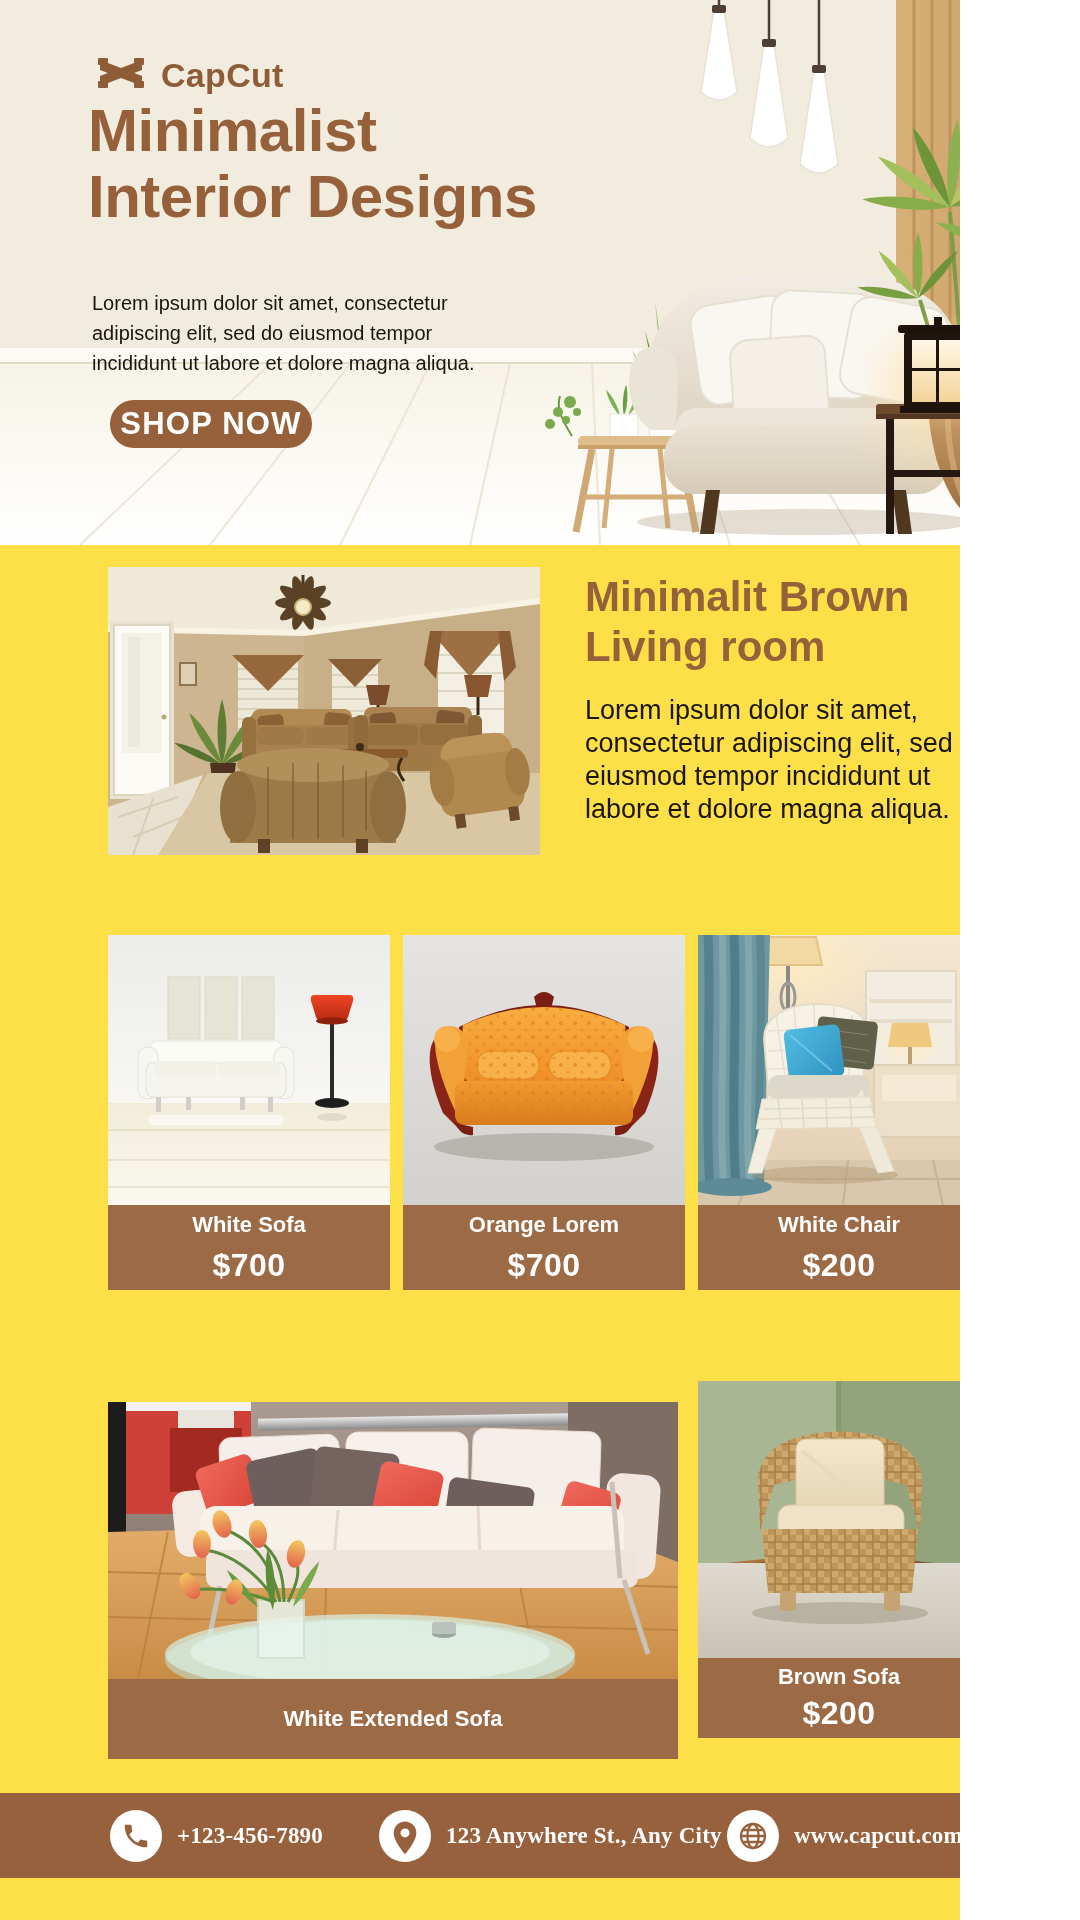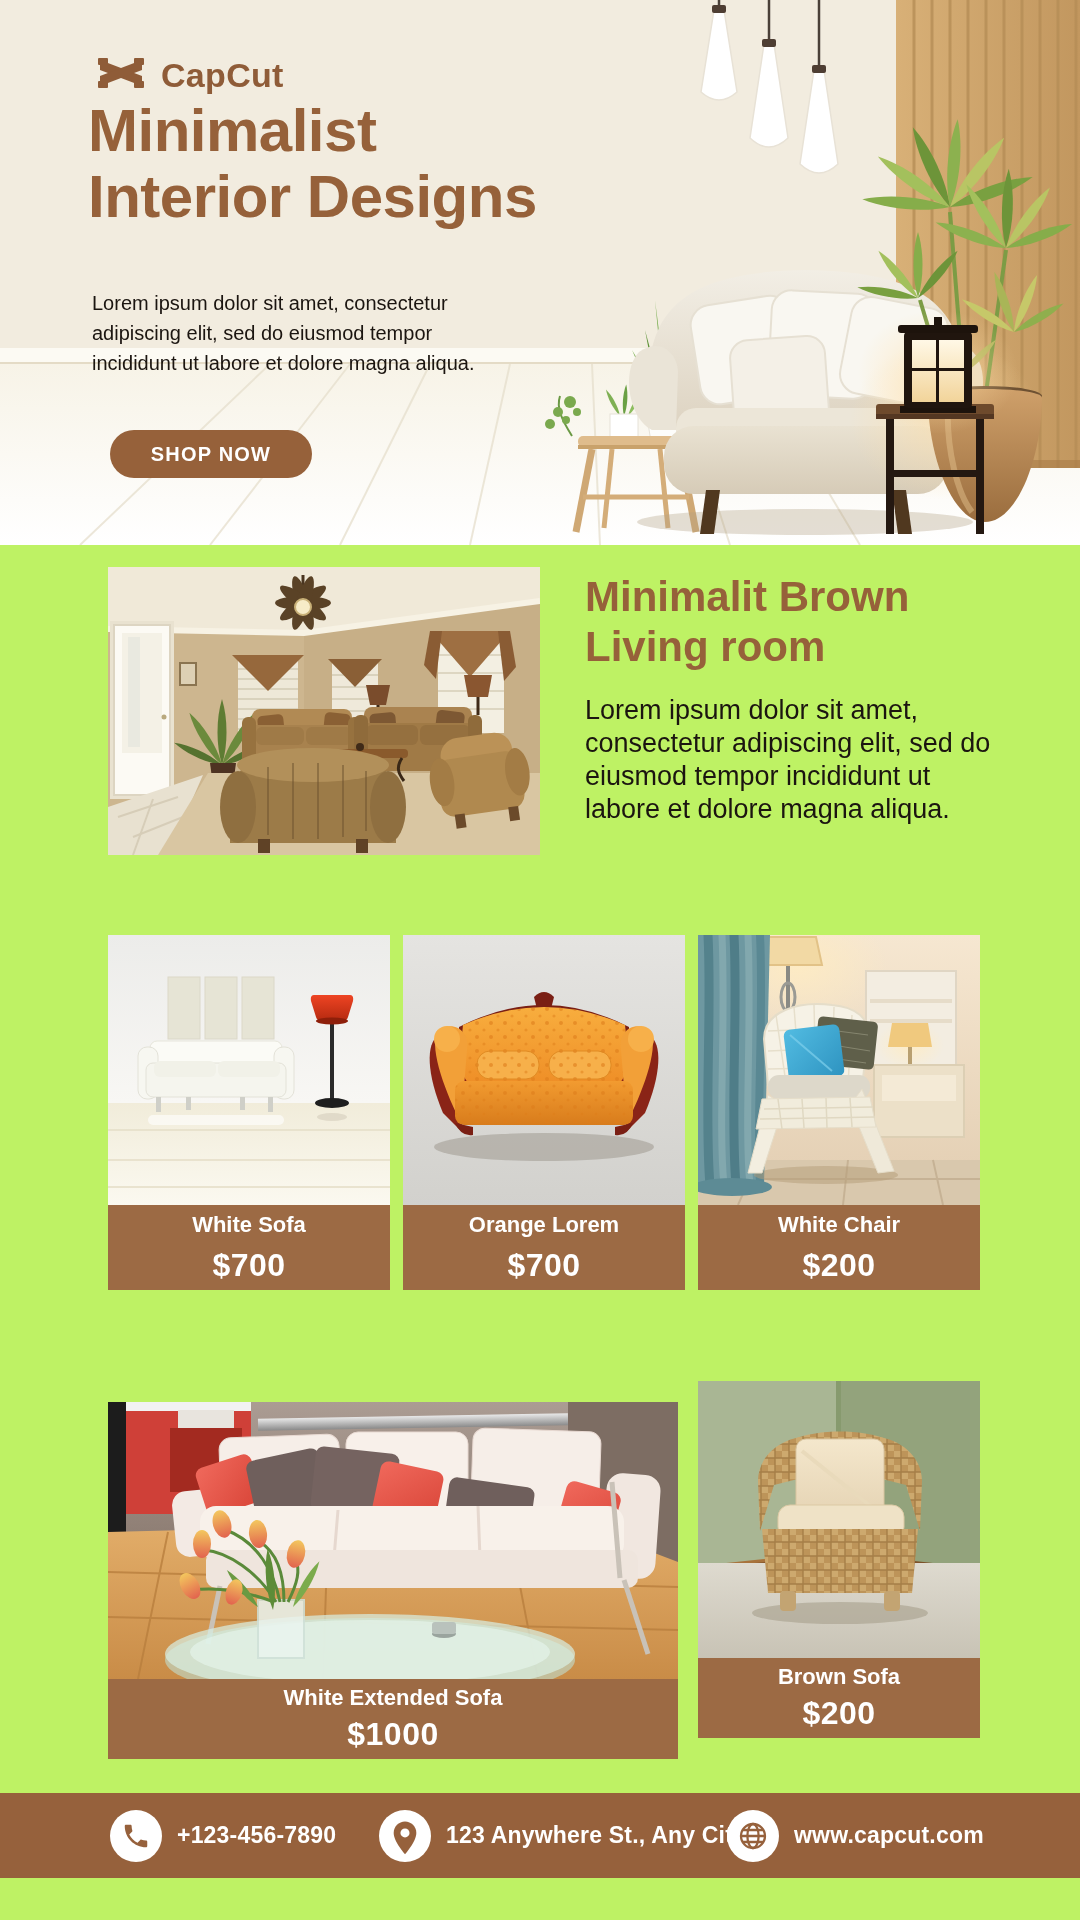--- a/index.html
+++ b/index.html
@@ -1,49 +1,49 @@
 <!DOCTYPE html>
 <html><head>
 <meta charset="utf-8">
 <style>
   html,body{margin:0;padding:0;background:#ffffff;}
-  .page{position:relative;width:1080px;height:1920px;background:#bef264;overflow:hidden;
+  .page{position:relative;width:960px;height:1920px;background:#fde047;overflow:hidden;
         font-family:"Liberation Sans", sans-serif;}
   svg{display:block;}
   
   .hero{position:absolute;left:0;top:0;width:1080px;height:545px;background:#f2ecdf;}
   .hero-scene{position:absolute;inset:0;}
   .logo{position:absolute;left:98px;top:54px;display:flex;align-items:center;gap:13px;}
   .logo-text{font-size:34px;font-weight:800;color:#8f5c38;letter-spacing:.3px;}
   .hero-title{position:absolute;left:88px;top:98px;font-size:60px;line-height:66px;
               font-weight:800;color:#96613a;letter-spacing:-.5px;white-space:pre;}
   .hero-desc{position:absolute;left:92px;top:288px;width:430px;font-size:20px;line-height:30px;
              color:#1b1510;}
-  .cta{position:absolute;left:110px;top:430px;width:202px;height:48px;border-radius:26px;
-       background:#96613a;color:#ffffff;font-size:20px;font-weight:800;letter-spacing:1.2px;
+  .cta{position:absolute;left:110px;top:400px;width:202px;height:48px;border-radius:26px;
+       background:#96613a;color:#ffffff;font-size:31px;font-weight:800;letter-spacing:1.2px;
        display:flex;align-items:center;justify-content:center;cursor:pointer;border:none;}
   
   .feature-photo{position:absolute;left:108px;top:567px;width:432px;height:288px;overflow:hidden;}
   .feature-heading{position:absolute;left:585px;top:572px;font-size:42px;line-height:50px;
                    font-weight:800;color:#96613a;white-space:pre;}
   .feature-desc{position:absolute;left:585px;top:694px;width:412px;font-size:27px;line-height:33px;
                 color:#1b1510;}
   
   .card{position:absolute;cursor:pointer;}
   .card-img{position:relative;width:100%;overflow:hidden;background:#eee;}
   .r1 .card-img{height:270px;}
   .r2 .card-img{height:277px;}
   .card-label{width:100%;background:#9c6a44;color:#fff;text-align:center;
               display:flex;flex-direction:column;justify-content:center;gap:5px;}
   .r1 .card-label{height:85px;gap:9px;}
   .r2 .card-label{height:80px;}
   .card-name{font-size:22px;font-weight:700;}
   .card-price{font-size:32px;font-weight:800;letter-spacing:.5px;}
   
-  .footer{position:absolute;left:0;top:1793px;width:1080px;height:85px;background:#96613c;}
+  .footer{position:absolute;left:0;top:1793px;width:1080px;height:85px;background:#96613c;font-family:Liberation Serif, serif;}
   .contact{position:absolute;top:0;height:85px;display:flex;align-items:center;gap:15px;cursor:pointer;}
   .contact-phone{left:110px;} .contact-address{left:379px;} .contact-web{left:727px;}
   .circle{width:52px;height:52px;border-radius:50%;background:#ffffff;display:flex;
           align-items:center;justify-content:center;overflow:visible;flex:0 0 auto;}
   .contact-text{font-size:23px;font-weight:700;color:#ffffff;letter-spacing:.2px;}
 </style>
 </head>
 <body>
 
 <div class="page">
@@ -704,21 +704,20 @@
             <ellipse cx="150" cy="132" rx="9" ry="14" fill="url(#tulip)" transform="rotate(-6 150 132)"></ellipse>
               <ellipse cx="188" cy="152" rx="9" ry="14" fill="url(#tulip)" transform="rotate(12 188 152)"></ellipse>
             <ellipse cx="82" cy="184" rx="9" ry="14" fill="url(#tulip)" transform="rotate(-30 82 184)"></ellipse>
               <ellipse cx="126" cy="190" rx="8" ry="13" fill="url(#tulip)" transform="rotate(18 126 190)"></ellipse>
           </g>
         </g>
       </svg>
     </div>
     <div class="card-label">
       <div class="card-name">White Extended Sofa</div>
-      <div class="card-price">$1000</div>
     </div>
   </div>
 
   <div class="card r2" style="left:698px;top:1365px;width:282px;margin-top:16px;">
     <div class="card-img">
       <svg viewBox="0 0 282 277" width="282" height="277">
         <defs>
           <linearGradient id="cream" x1="0" y1="0" x2="0" y2="1">
               <stop offset="0" stop-color="#f4e7cc"></stop>
               <stop offset="1" stop-color="#e4d2b2"></stop>

